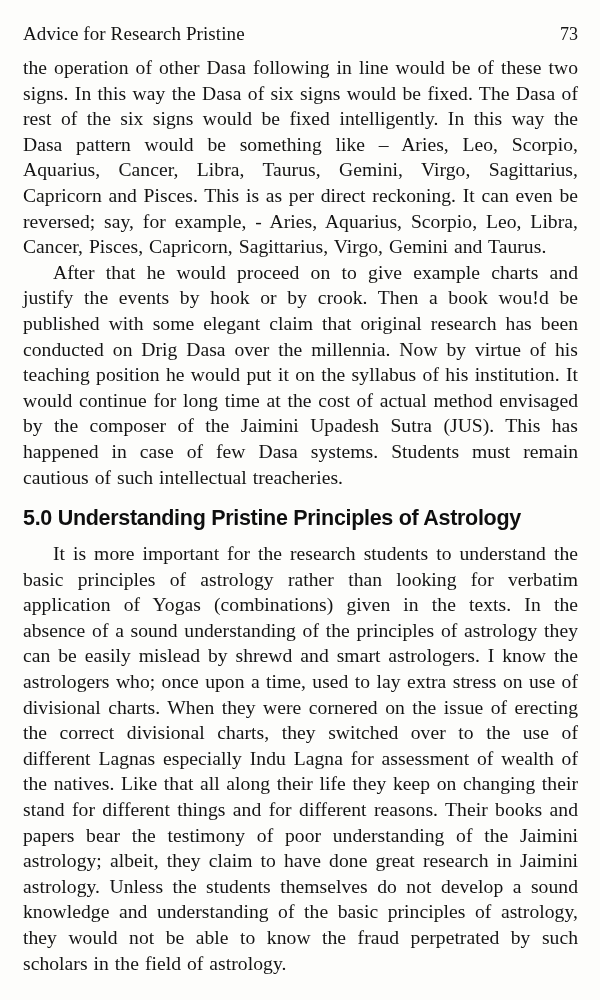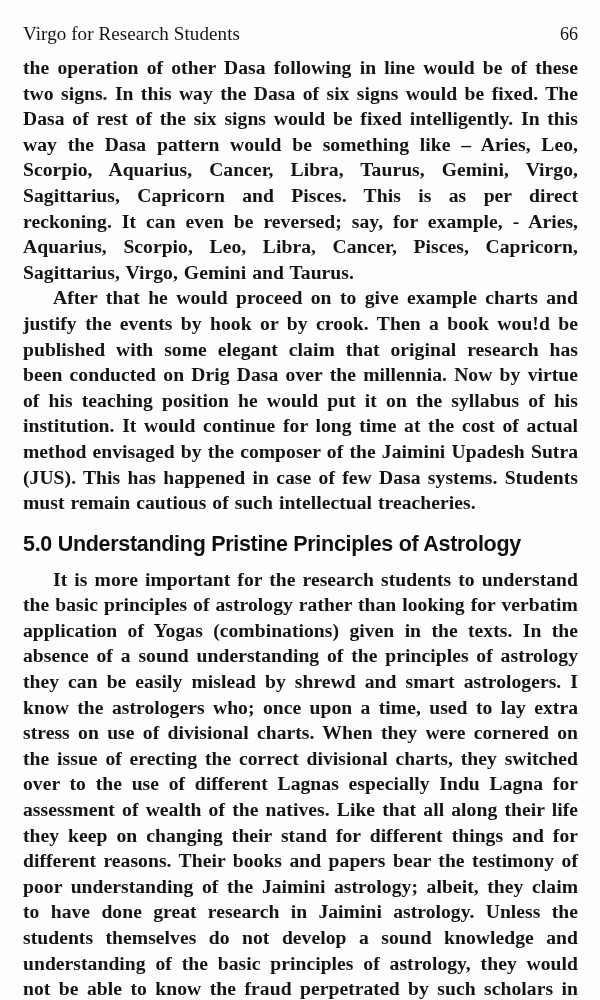--- a/index.html
+++ b/index.html
@@ -29,41 +29,40 @@
   .running-header .title { letter-spacing: 0.1px; }
   .running-header .pageno { font-size: 18px; }
   p.para {
     margin: 0;
     font-size: 19.6px;
     line-height: 25.6px;
     text-align: justify;
     text-justify: inter-word;
     letter-spacing: 0.05px;
     word-spacing: 1px;
-    font-weight: bold;
   }
   p.para.indent { text-indent: 30px; }
   h2.section-heading {
     font-family: "Liberation Sans", "DejaVu Sans", sans-serif;
     font-weight: 700;
     font-size: 21.5px;
     line-height: 26px;
     letter-spacing: -0.3px;
     margin: 15px 0 10px 0;
     color: #0f0f0f;
   }
 </style>
 </head>
 <body>
 
 <div class="page">
 
   <div class="running-header">
-    <span class="title">Virgo for Research Students</span>
-    <span class="pageno">66</span>
+    <span class="title">Advice for Research Pristine</span>
+    <span class="pageno">73</span>
   </div>
 
   <p class="para">the operation of other Dasa following in line would be of these two signs. In this way the Dasa of six signs would be fixed. The Dasa of rest of the six signs would be fixed intelligently. In this way the Dasa pattern would be something like – Aries, Leo, Scorpio, Aquarius, Cancer, Libra, Taurus, Gemini, Virgo, Sagittarius, Capricorn and Pisces. This is as per direct reckoning. It can even be reversed; say, for example, - Aries, Aquarius, Scorpio, Leo, Libra, Cancer, Pisces, Capricorn, Sagittarius, Virgo, Gemini and Taurus.</p>
 
   <p class="para indent">After that he would proceed on to give example charts and justify the events by hook or by crook. Then a book wou!d be published with some elegant claim that original research has been conducted on Drig Dasa over the millennia. Now by virtue of his teaching position he would put it on the syllabus of his institution. It would continue for long time at the cost of actual method envisaged by the composer of the Jaimini Upadesh Sutra (JUS). This has happened in case of few Dasa systems. Students must remain cautious of such intellectual treacheries.</p>
 
   <h2 class="section-heading">5.0 Understanding Pristine Principles of Astrology</h2>
 
   <p class="para indent">It is more important for the research students to understand the basic principles of astrology rather than looking for verbatim application of Yogas (combinations) given in the texts. In the absence of a sound understanding of the principles of astrology they can be easily mislead by shrewd and smart astrologers. I know the astrologers who; once upon a time, used to lay extra stress on use of divisional charts. When they were cornered on the issue of erecting the correct divisional charts, they switched over to the use of different Lagnas especially Indu Lagna for assessment of wealth of the natives. Like that all along their life they keep on changing their stand for different things and for different reasons. Their books and papers bear the testimony of poor understanding of the Jaimini astrology; albeit, they claim to have done great research in Jaimini astrology. Unless the students themselves do not develop a sound knowledge and understanding of the basic principles of astrology, they would not be able to know the fraud perpetrated by such scholars in the field of astrology.</p>
 

